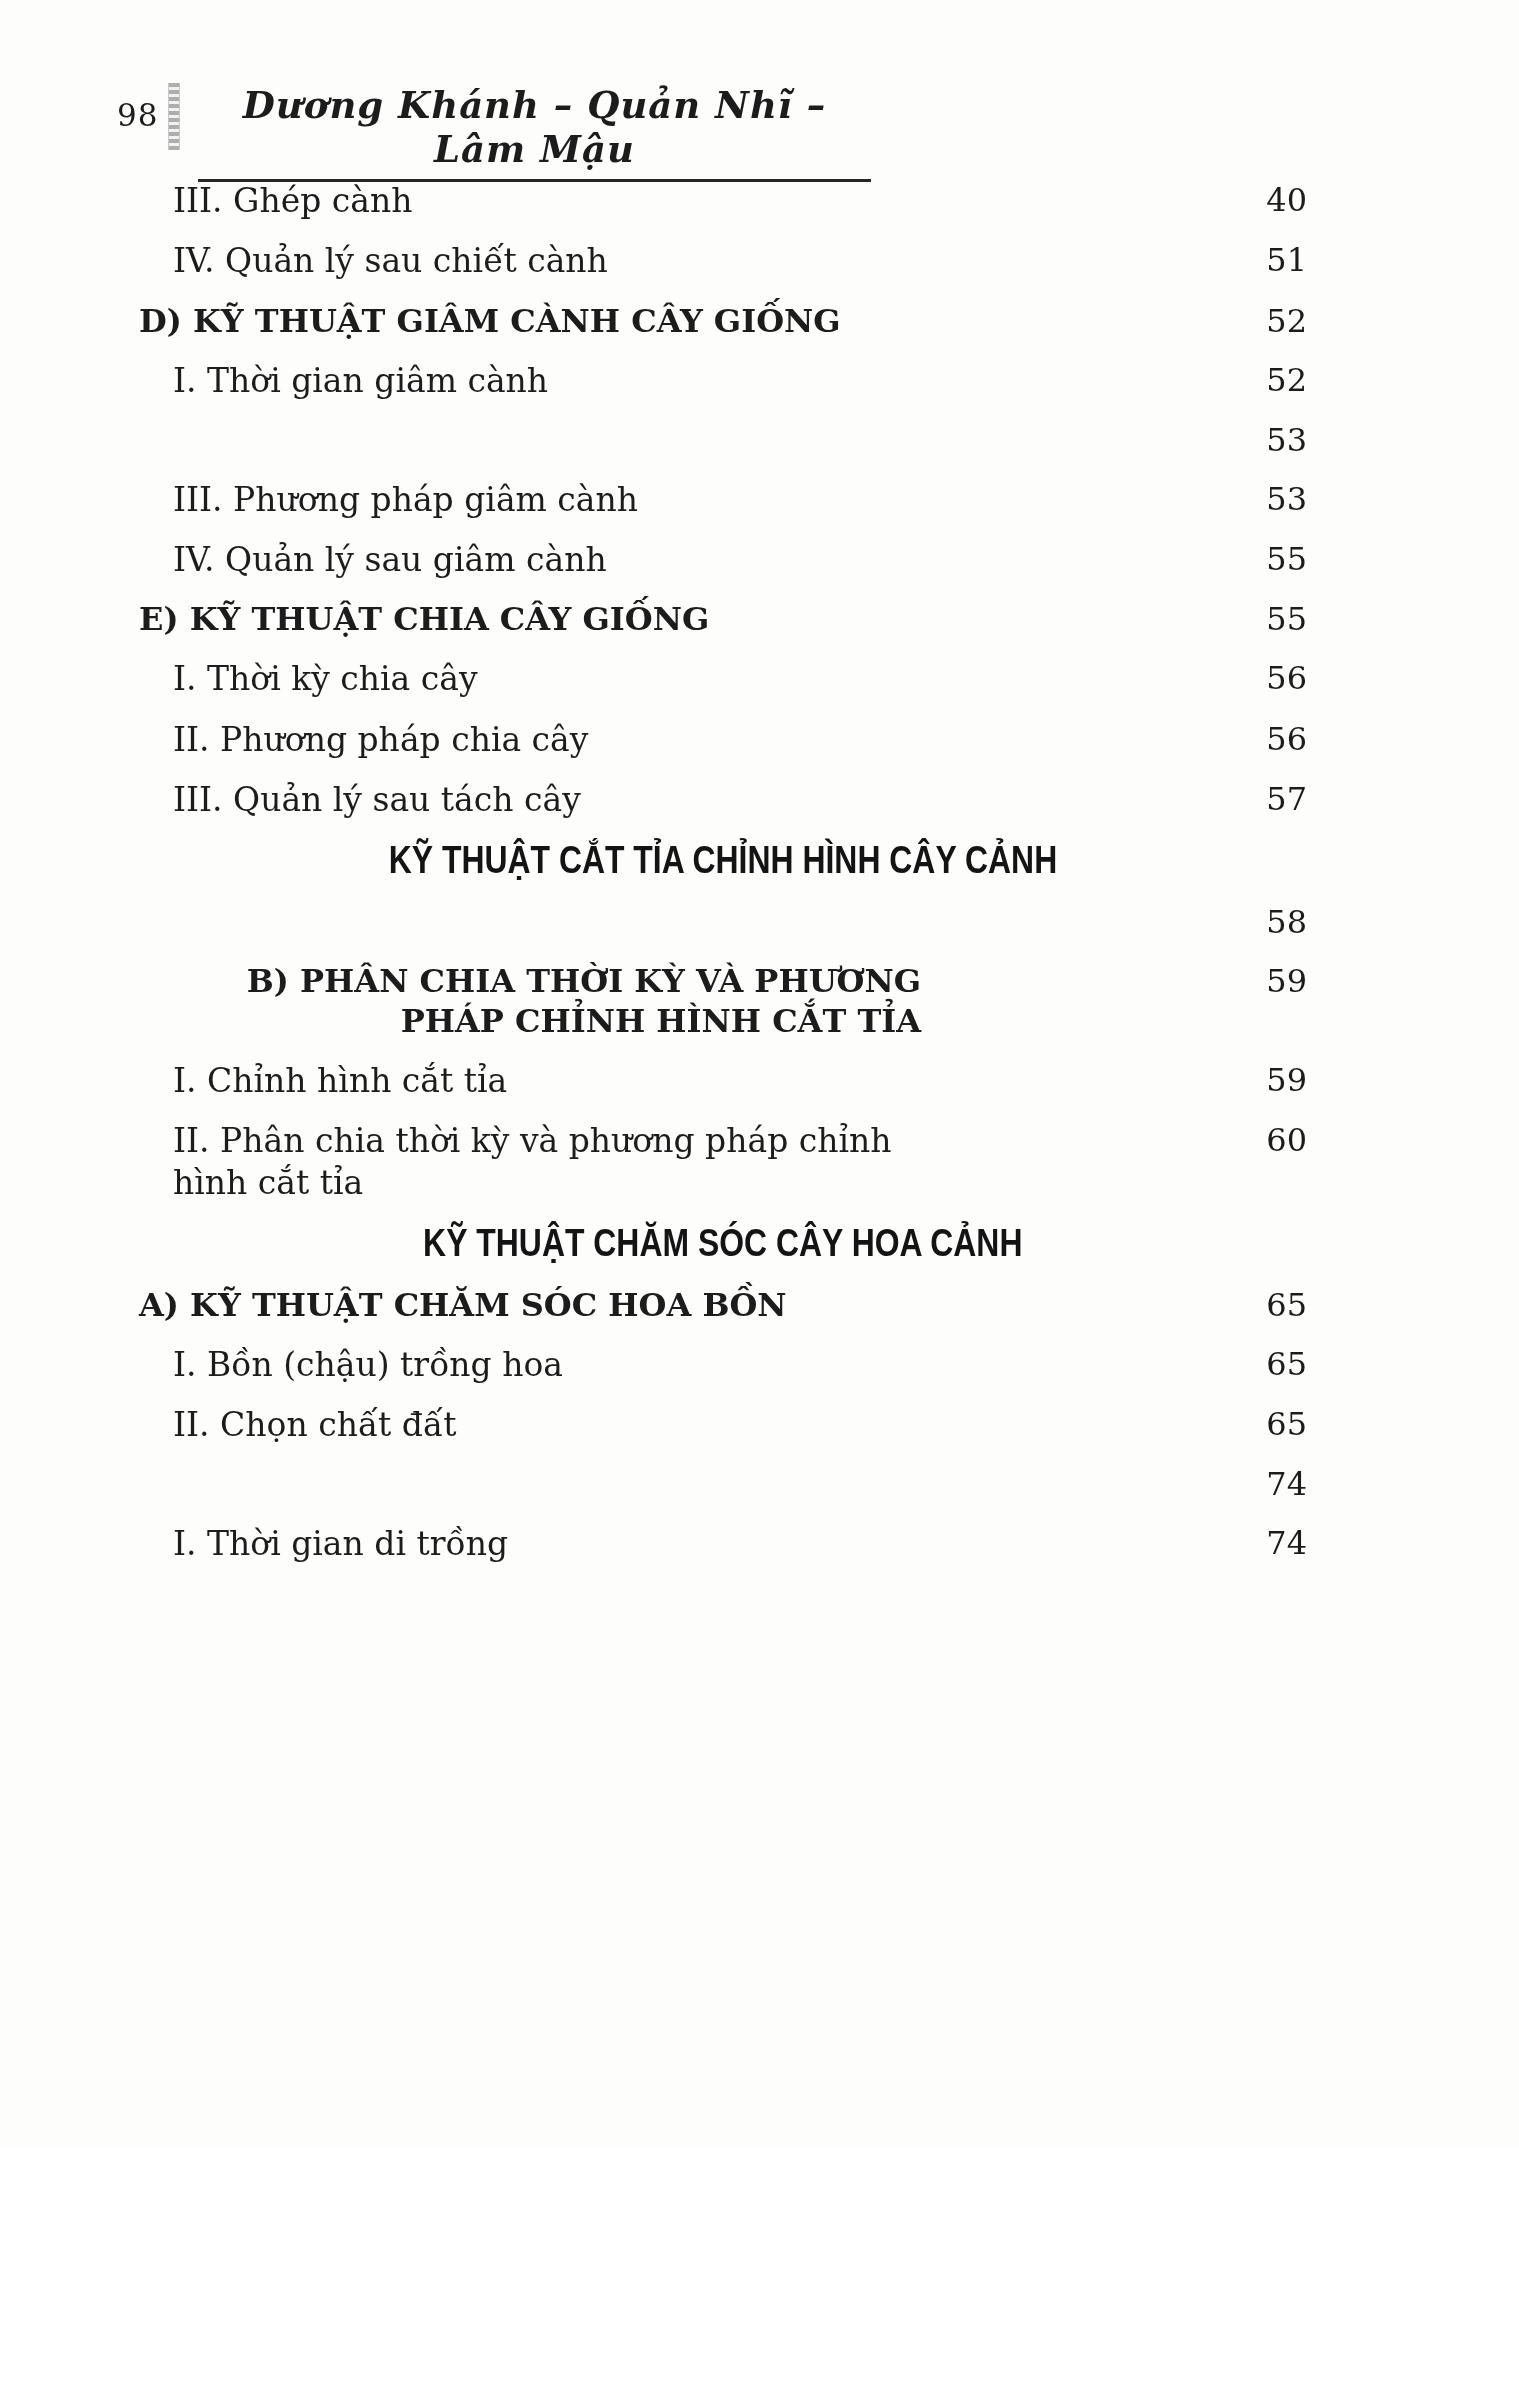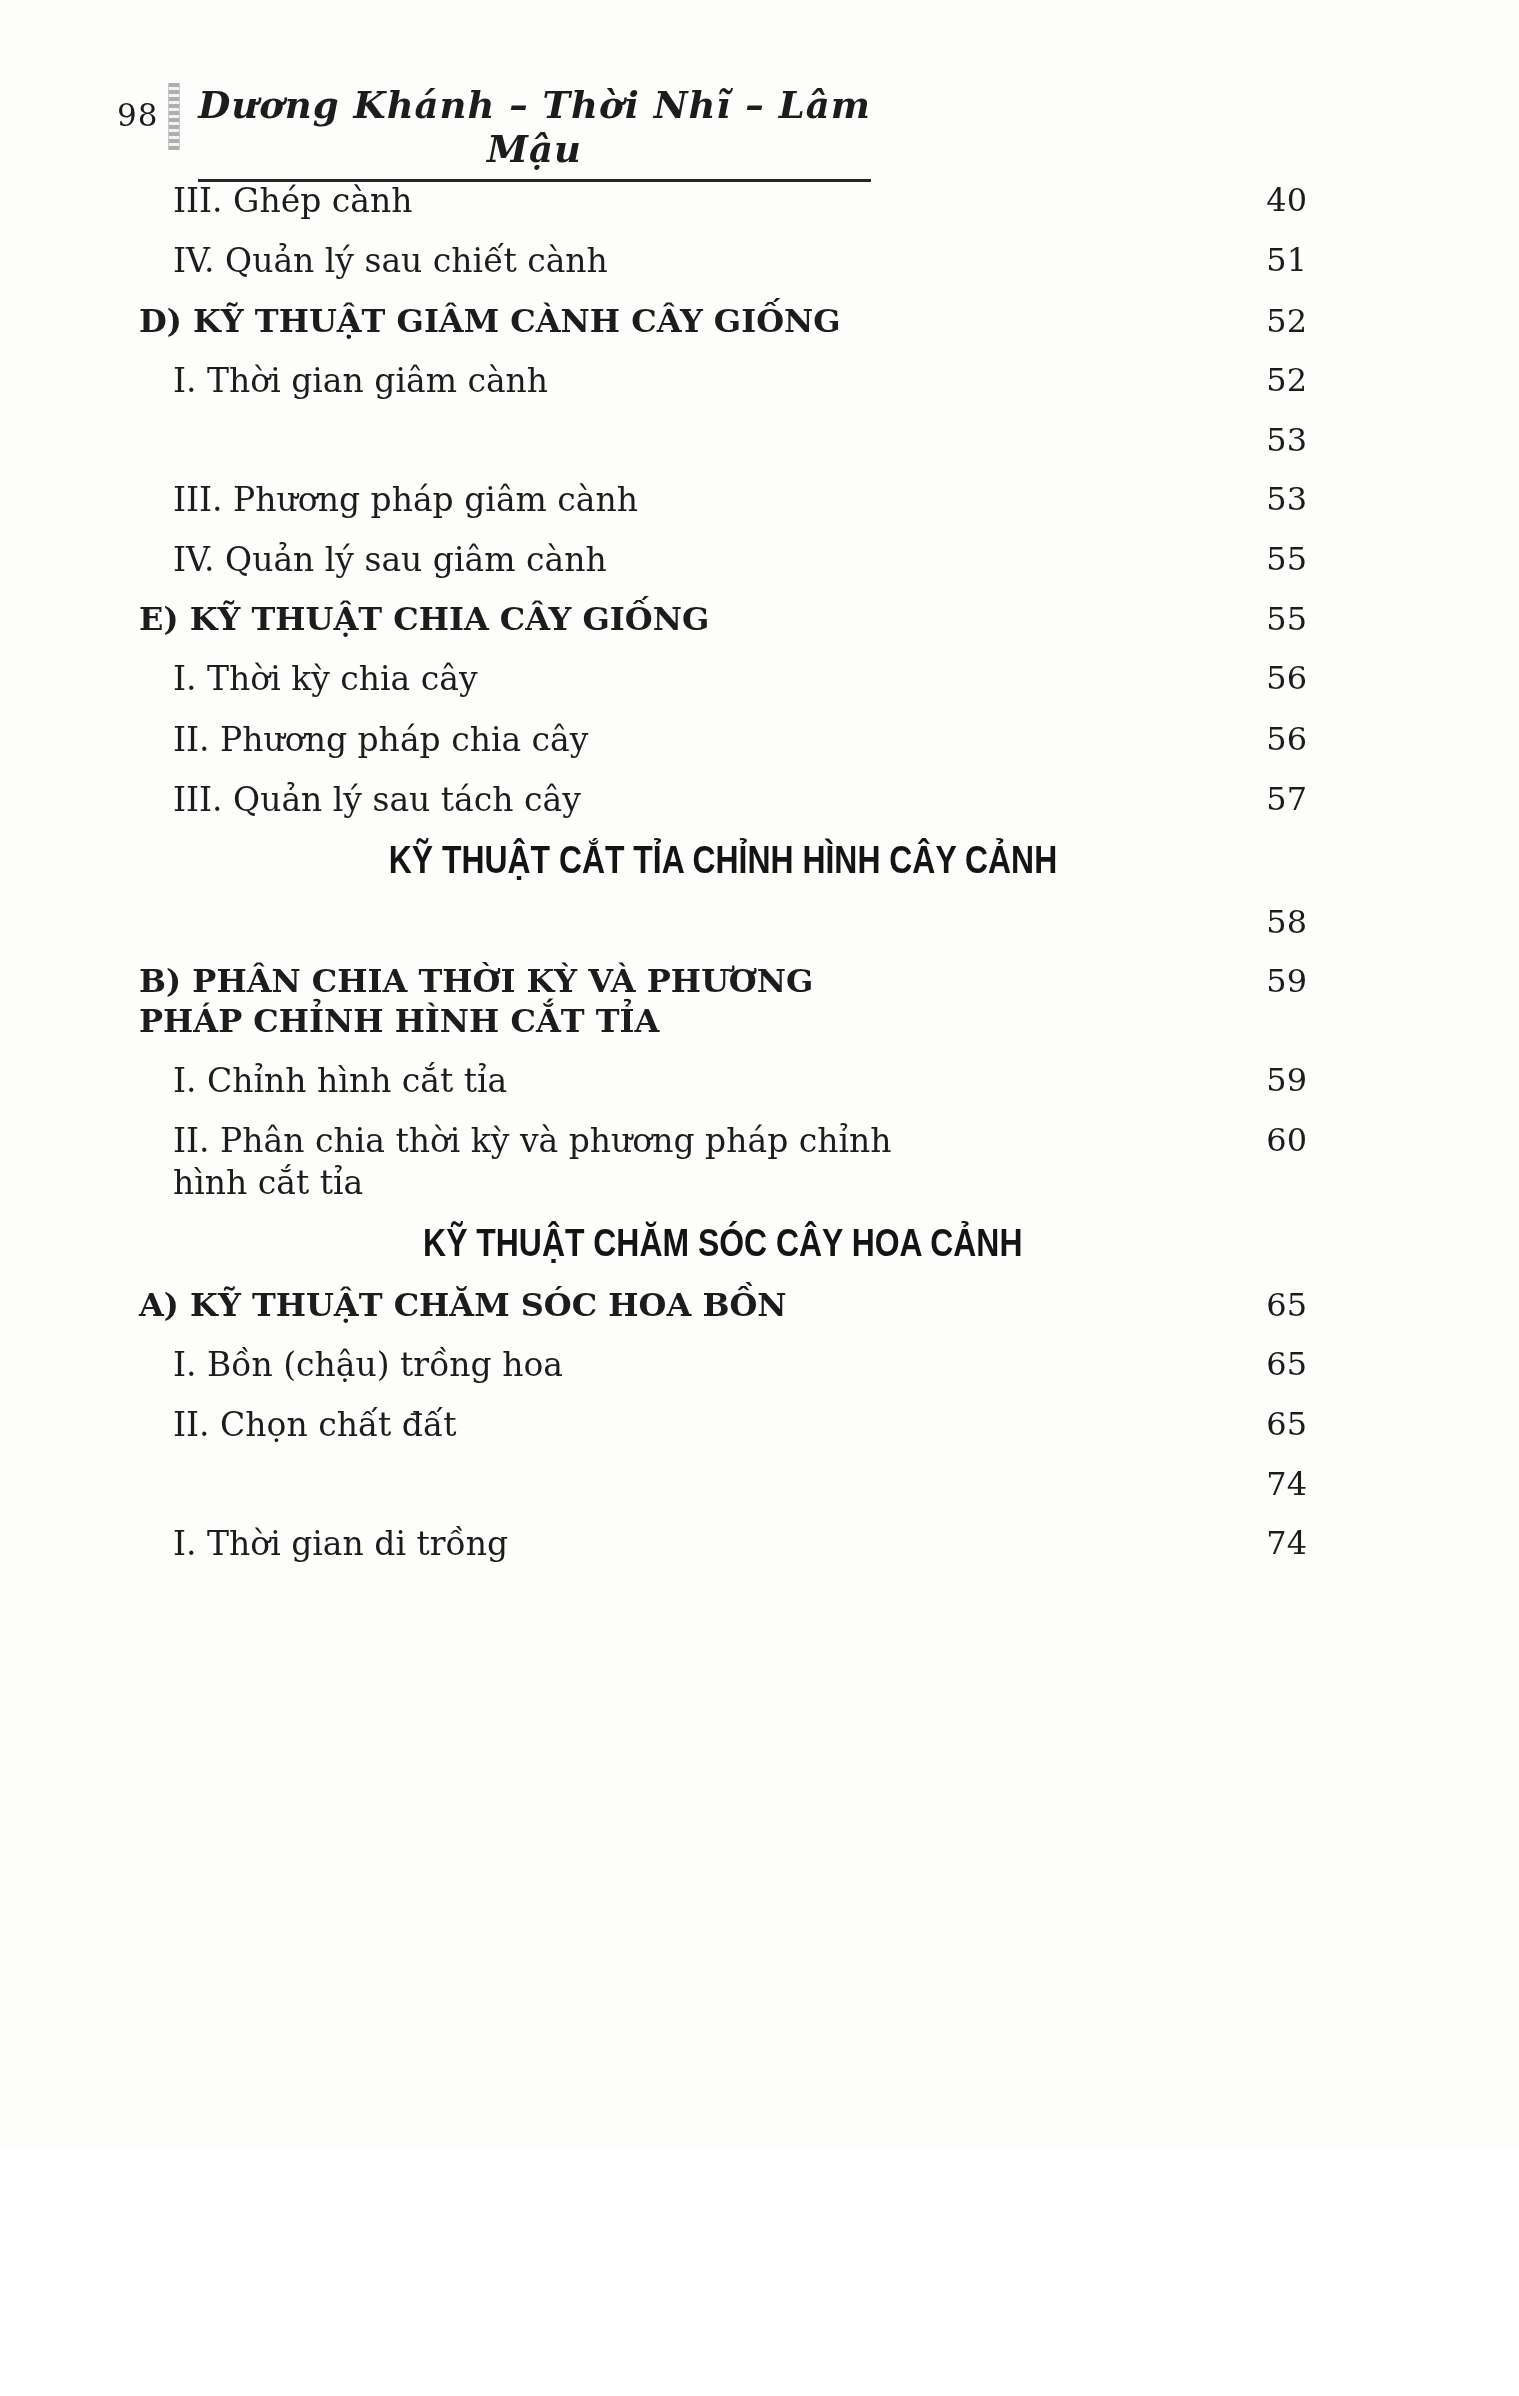--- a/index.html
+++ b/index.html
@@ -84,20 +84,21 @@
     line-height: 1.25;
     padding-left: 20px;
   }
   .row.item .lbl {
     font-size: 33px;
     padding-left: 34px;
   }
   .row.section .lbl {
     font-size: 32px;
     font-weight: bold;
+    text-align: right;
   }
   .chapter {
     text-align: center;
     margin: 14px 0 20px 0;
   }
   .chapter-inner {
     display: inline-block;
     font-family: "Liberation Sans", sans-serif;
     font-weight: 700;
     font-size: 38px;
@@ -109,21 +110,21 @@
 </style>
 </head>
 <body>
 
 <div class="page">
 
   <header class="page-header">
     <span class="pagenum">98</span>
     <span class="header-bar"></span>
     <div class="head-center">
-      <span class="script-title">Dương Khánh – Thời Nhĩ – Lâm Mậu</span>
+      <span class="script-title">Dương Khánh – Quản Nhĩ – Lâm Mậu</span>
     </div>
   </header>
 
   <main class="toc" id="toc-list">
 
   <div class="row item">
         <span class="lbl">III. Ghép cành</span>
         <span class="pg">40</span>
       </div>
       <div class="row item">

